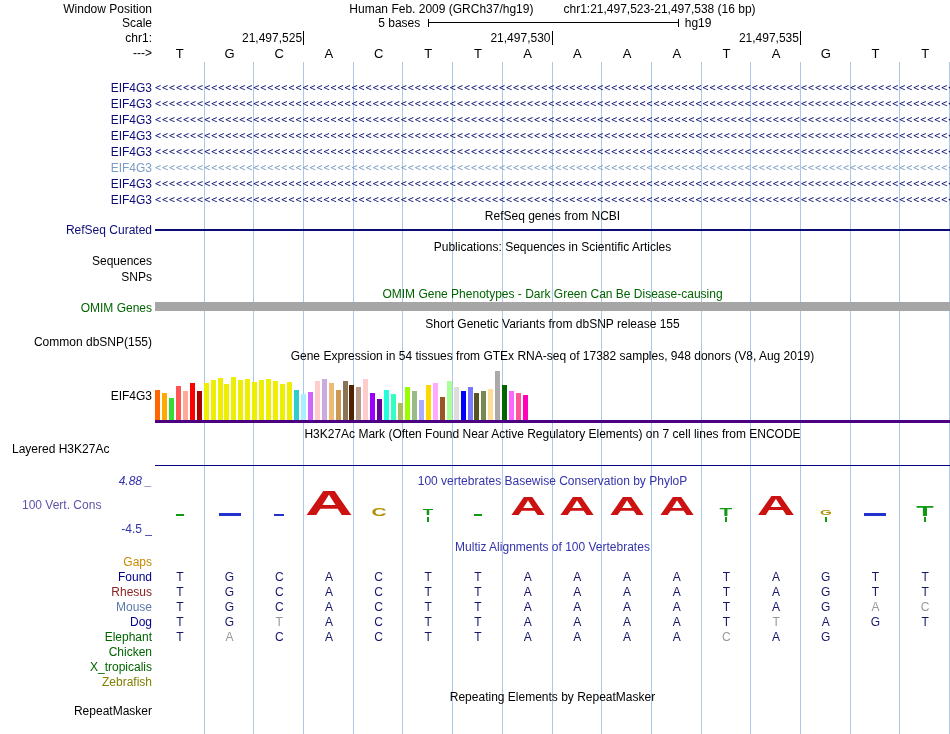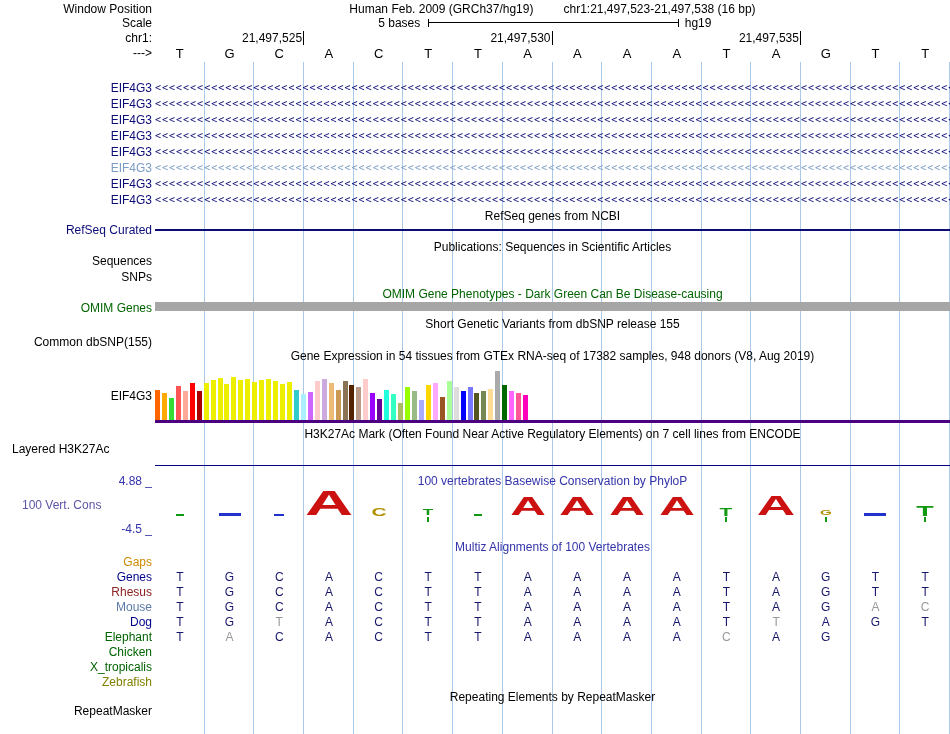--- a/index.html
+++ b/index.html
@@ -55,21 +55,21 @@
 
   <div class="title" style="top:349px">Gene Expression in 54 tissues from GTEx RNA-seq of 17382 samples, 948 donors (V8, Aug 2019)</div>
   <div class="lab-r" style="top:389px">EIF4G3</div>
   <div class="hline" style="top: 420px; height: 3px; background: rgb(75, 0, 130);"></div>
 
   <div class="title" style="top:427px">H3K27Ac Mark (Often Found Near Active Regulatory Elements) on 7 cell lines from ENCODE</div>
   <div class="lab-l" style="top:442px">Layered H3K27Ac</div>
   <div class="hline" style="top: 465px; height: 1px; background: rgb(0, 0, 128);"></div>
 
   <div class="title" style="top: 474px; color: rgb(51, 51, 170);">100 vertebrates Basewise Conservation by PhyloP</div>
-  <div class="lab-r" style="top: 474px; color: rgb(51, 51, 170);">4.88 _</div>
+  <div class="lab-r" style="top: 474px; color: rgb(51, 51, 170); font-style: italic;">4.88 _</div>
   <div class="lab-l" style="top: 498px; color: rgb(92, 85, 168); margin-left: 10px;">100 Vert. Cons</div>
   <div class="lab-r" style="top: 522px; color: rgb(51, 51, 170);">-4.5 _</div>
 
   <div class="title" style="top: 540px; color: rgb(51, 51, 170);">Multiz Alignments of 100 Vertebrates</div>
 
   <div class="title" style="top:690px">Repeating Elements by RepeatMasker</div>
   <div class="lab-r" style="top:704px">RepeatMasker</div>
 <div class="vguide" style="left: 203.688px; background: rgb(170, 200, 232);"></div>
     <div class="vguide" style="left: 253.375px; background: rgb(170, 200, 232);"></div>
     <div class="vguide" style="left: 303.062px; background: rgb(170, 200, 232);"></div>
@@ -197,21 +197,21 @@
     <div class="cons-letter" style="left: 651.719px; top: 497px; height: 19px; line-height: 19px; font-size: 26px; color: rgb(204, 17, 17);">A</div>
     <div class="cons-letter" style="left: 701.406px; top: 508px; height: 8px; line-height: 8px; font-size: 11px; color: rgb(17, 153, 17);">T</div>
     <div class="cons-tick" style="left: 725.406px; top: 517px;"></div>
     <div class="cons-letter" style="left: 751.094px; top: 495px; height: 21px; line-height: 21px; font-size: 28px; color: rgb(204, 17, 17);">A</div>
     <div class="cons-letter" style="left: 800.781px; top: 510px; height: 6px; line-height: 6px; font-size: 8px; color: rgb(176, 144, 0);">G</div>
     <div class="cons-tick" style="left: 824.781px; top: 517px;"></div>
     <div class="cons-bar" style="left: 864.469px; width: 22px; top: 513px; height: 3px; background: rgb(34, 51, 204);"></div>
     <div class="cons-letter" style="left: 900.156px; top: 505px; height: 11px; line-height: 11px; font-size: 15px; color: rgb(17, 153, 17);">T</div>
     <div class="cons-tick" style="left: 924.156px; top: 517px;"></div>
     <div class="lab-r" style="top: 555px; color: rgb(204, 136, 0);">Gaps</div>
-    <div class="lab-r" style="top: 570px; color: rgb(0, 0, 139);">Genes</div>
+    <div class="lab-r" style="top: 570px; color: rgb(0, 0, 139);">Found</div>
     <div class="mz-base" style="left: 155px; top: 570px; width: 49.6875px; color: rgb(22, 22, 107);">T</div>
     <div class="mz-base" style="left: 204.688px; top: 570px; width: 49.6875px; color: rgb(22, 22, 107);">G</div>
     <div class="mz-base" style="left: 254.375px; top: 570px; width: 49.6875px; color: rgb(22, 22, 107);">C</div>
     <div class="mz-base" style="left: 304.062px; top: 570px; width: 49.6875px; color: rgb(22, 22, 107);">A</div>
     <div class="mz-base" style="left: 353.75px; top: 570px; width: 49.6875px; color: rgb(22, 22, 107);">C</div>
     <div class="mz-base" style="left: 403.438px; top: 570px; width: 49.6875px; color: rgb(22, 22, 107);">T</div>
     <div class="mz-base" style="left: 453.125px; top: 570px; width: 49.6875px; color: rgb(22, 22, 107);">T</div>
     <div class="mz-base" style="left: 502.812px; top: 570px; width: 49.6875px; color: rgb(22, 22, 107);">A</div>
     <div class="mz-base" style="left: 552.5px; top: 570px; width: 49.6875px; color: rgb(22, 22, 107);">A</div>
     <div class="mz-base" style="left: 602.188px; top: 570px; width: 49.6875px; color: rgb(22, 22, 107);">A</div>

